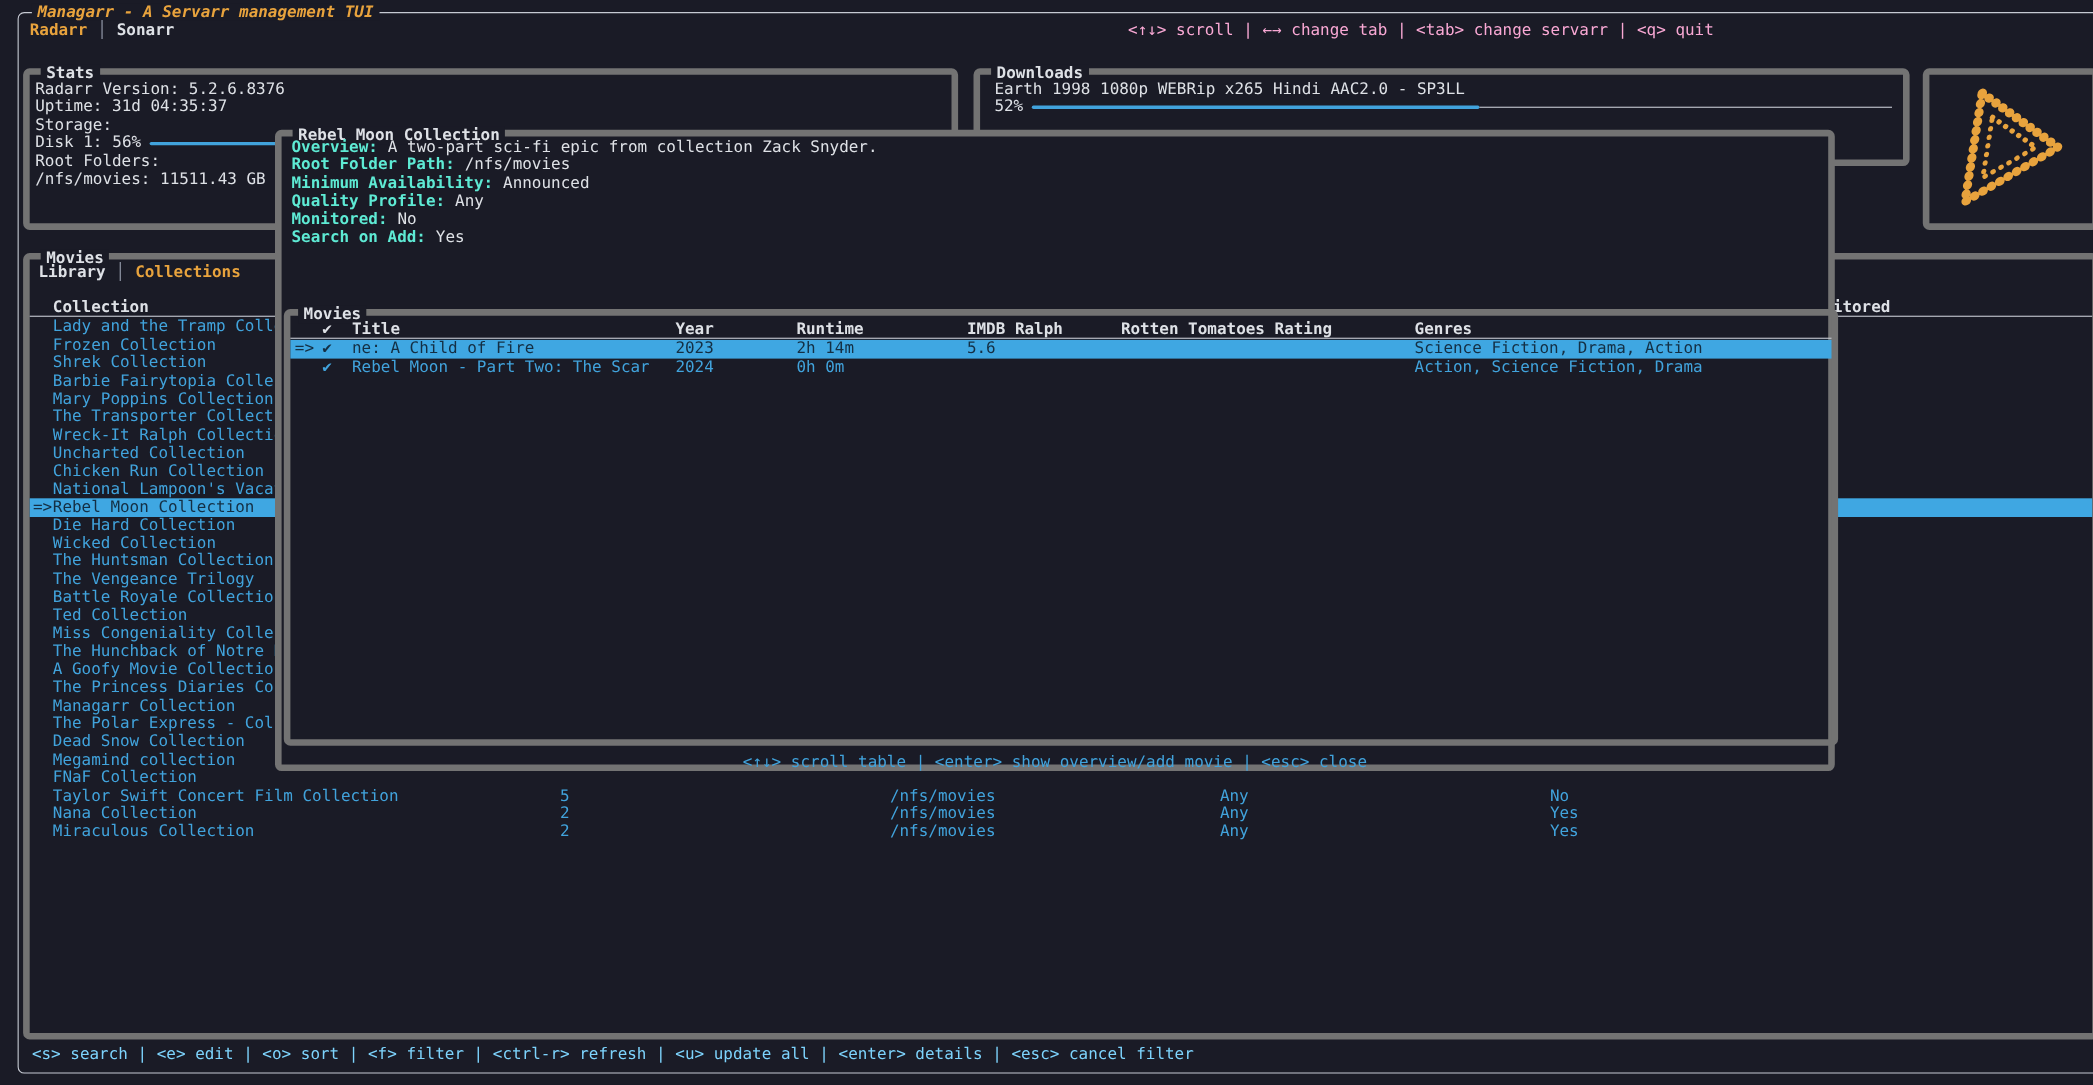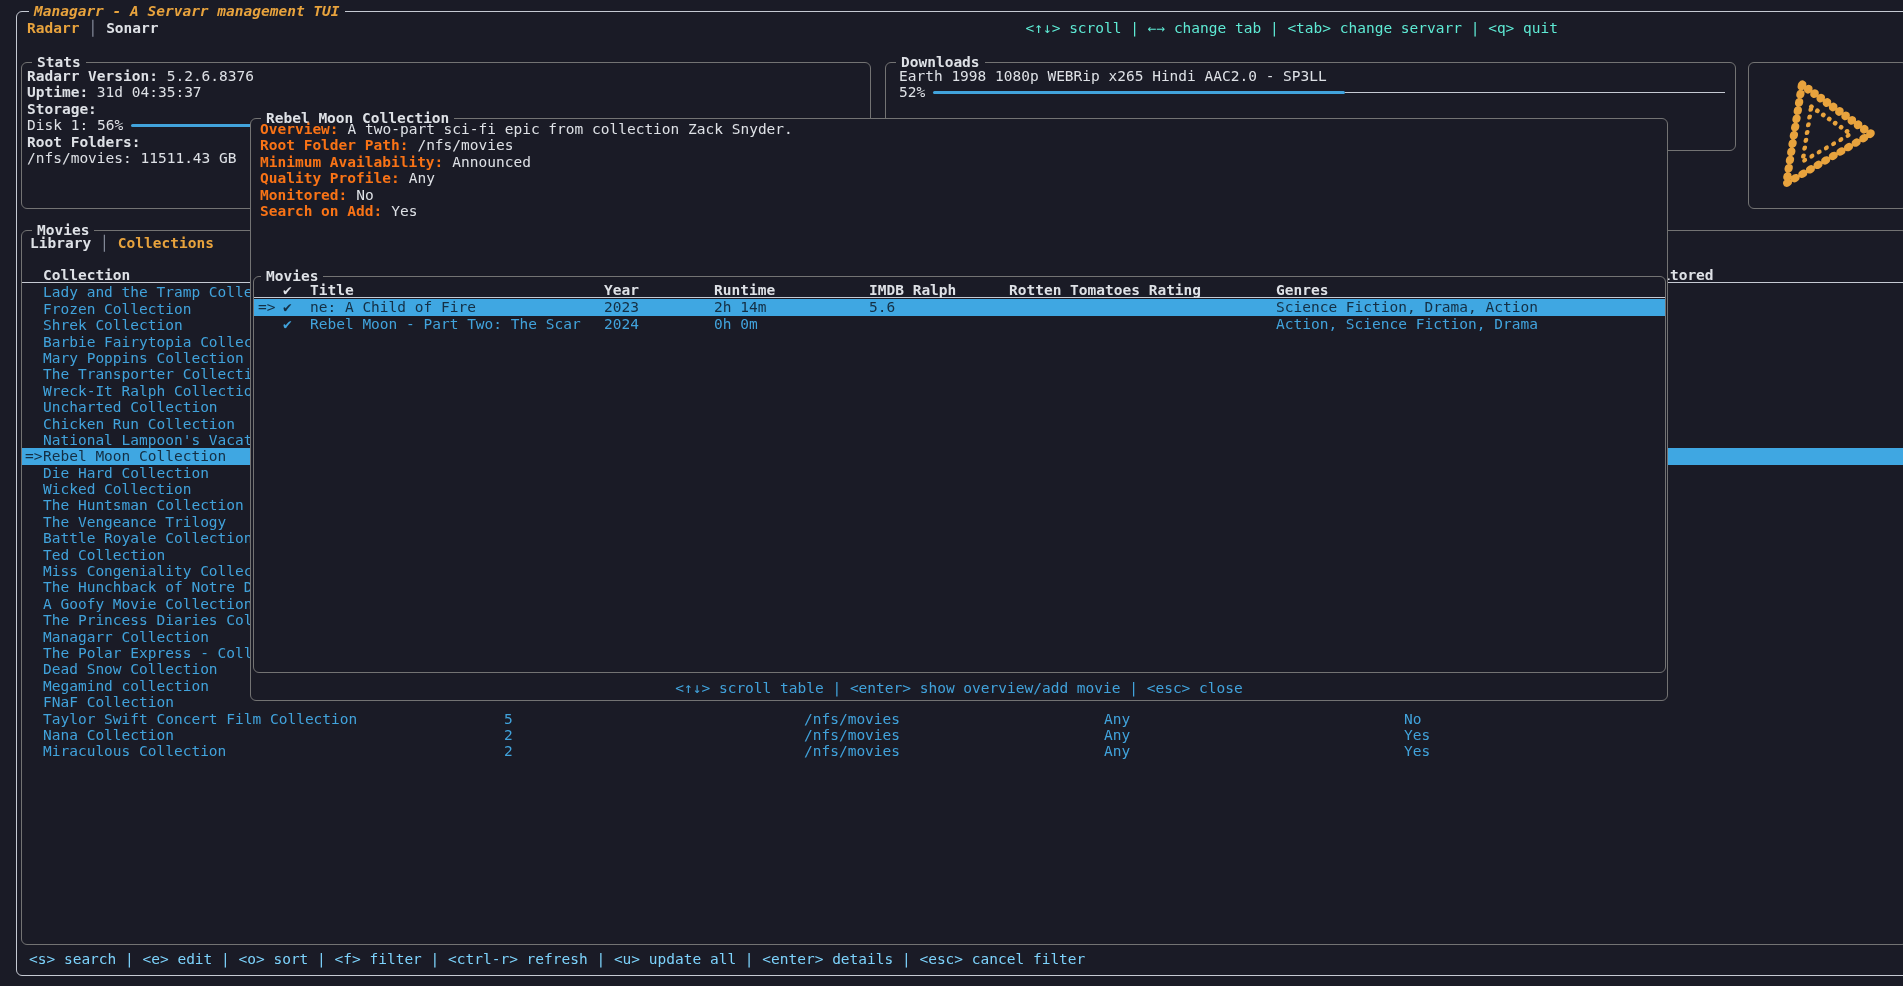--- a/index.html
+++ b/index.html
@@ -1,31 +1,31 @@
 <!DOCTYPE html>
 <html><head>
 <meta charset="utf-8">
 <style>
   *{margin:0;padding:0;box-sizing:border-box}
   html,body{width:1903px;height:986px;background:#1a1b26;overflow:hidden;
     font-family:"DejaVu Sans Mono",monospace;font-size:14.5px;color:#dee1e6}
   .app{position:absolute;left:16px;top:11px;width:1893px;height:965px;
     border:1px solid #c6cad3;border-radius:6px}
-  .panel{position:absolute;border:1px solid #737373;border-radius:6px}
+  .panel{position:absolute;border:6px solid #737373;border-radius:6px}
   .panel-title{position:absolute;top:-9px;left:10px;background:#1a1b26;padding:0 5px;
     font-weight:bold;color:#dee1e6;line-height:16px;white-space:pre}
   .app-title{color:#e8a33d;font-style:italic;left:12px}
   .line{height:16.4px;line-height:16.4px;white-space:pre}
-  .b{font-weight:bold}
+  .b{font-weight:normal}
   .orange{color:#e8a33d}
   .sep{color:#8a90a0;margin:0 9px}
   .tabsrow{position:absolute;top:8px;left:10px;height:16.4px;line-height:16.4px;white-space:pre}
   .tab{font-weight:bold;cursor:default}
   .tophelp{position:absolute;top:8px;right:350px;height:16.4px;line-height:16.4px;
-    color:#5eead4;white-space:pre}
+    color:#f9a8d4;white-space:pre}
   .bottomhelp{position:absolute;top:939px;left:12px;height:16.4px;line-height:16.4px;
     color:#7dd3fc;white-space:pre}
   
   .stats{left:4px;top:50px;width:850px;height:147px}
   .stats .pcontent{padding:5px 8px 0 5px}
   .gaugerow{display:flex;align-items:flex-end}
   .gsp{margin:0 8px 0 9px}
   .lgauge{position:relative;flex:1;height:16.4px}
   .lgauge .fill{position:absolute;left:0;top:7px;height:3px;background:#41a3dc;border-radius:2px}
   .lgauge .rest{position:absolute;top:8px;height:1px;right:0;background:#c6cad3}
@@ -42,21 +42,21 @@
   .mhead span{position:absolute;top:0}
   .h-name{left:21px}.h-mon{left:1613px}
   .clist{position:absolute;top:53.4px;left:0;right:0}
   .crow{position:relative;height:16.4px;line-height:16.4px;color:#41a3dc;white-space:pre}
   .crow span{position:absolute;top:0}
   .cp{left:3px}.cn{left:21px}.cc1{left:482px}.cc2{left:782px}.cc3{left:1082px}.cc4{left:1382px}.cc5{left:1613px}
   .crow.selected{background:#3fa7e2;color:#142f44}
   
   .modal{left:233px;top:106px;width:1418px;height:583px;background:#1a1b26;z-index:10}
   .mfields{position:absolute;top:2px;left:9px}
-  .flabel{color:#f97316;font-weight:bold;margin-right:9px}
+  .flabel{color:#5eead4;font-weight:bold;margin-right:9px}
   .inner{left:2px;top:157px;width:1413px;height:397px}
   .inner .panel-title{left:7px}
   .ithead{position:absolute;top:5px;left:0;right:0;height:16.4px;line-height:16.4px;
     border-bottom:1px solid #c6cad3;font-weight:bold;white-space:pre}
   .ithead span{position:absolute;top:0}
   .ilist{position:absolute;top:22.4px;left:0;right:0}
   .mrow{position:relative;height:16.4px;line-height:16.4px;color:#41a3dc;white-space:pre}
   .mrow span{position:absolute;top:0}
   .mp{left:4px}.mc{left:29px}.mt{left:56px}.my{left:350px}.mr{left:460px}.mi{left:615px}.mrt{left:755px}.mg{left:1022px}
   .mrow.selected{background:#3fa7e2;color:#142f44}

